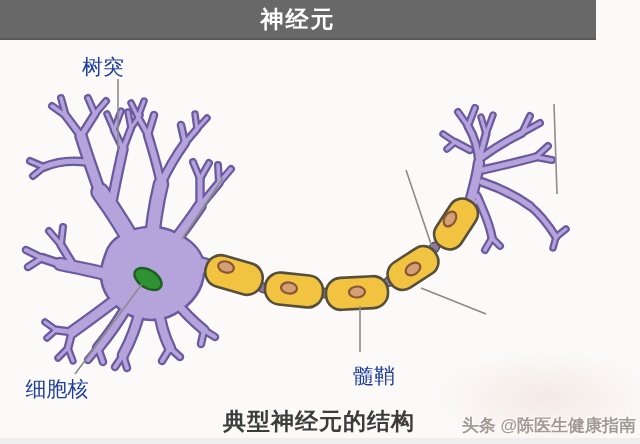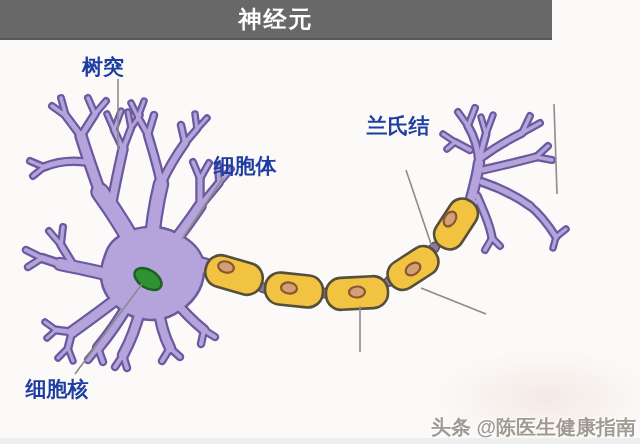--- a/index.html
+++ b/index.html
@@ -4,49 +4,49 @@
 <style>
   html,body { margin:0; padding:0; background:#ffffff; }
   .stage {
     position:relative; width:640px; height:444px; overflow:hidden;
     background:
       radial-gradient(160px 70px at 545px 398px, rgba(238,220,212,.55), rgba(238,220,212,0) 70%),
       var(--background,#fbfaf8);
     font-family:"Liberation Sans","DejaVu Sans",sans-serif;
   }
   .title-bar {
-    position:absolute; left:0; top:0; width:552px; height:40px;
+    position:absolute; left:0; top:0; width:596px; height:40px;
     background:var(--title-bar-bg,#686868);
     border-bottom:2px solid #585858; box-sizing:border-box;
     display:flex; align-items:center; justify-content:center;
   }
   .title-bar span {
     color:var(--title-text,#fff); font-size:23px; font-weight:bold; letter-spacing:2px;
   }
   svg.diagram { position:absolute; left:0; top:0; }
   .branch-ol use { stroke:var(--neuron-outline,#6a5aa0); fill:none; stroke-linecap:round; stroke-linejoin:round; }
   .branch-fl use { stroke:var(--neuron-fill,#b5a4db); fill:none; stroke-linecap:round; stroke-linejoin:round; }
   .soma-ol { fill:var(--neuron-outline,#6a5aa0); stroke:var(--neuron-outline,#6a5aa0); stroke-width:5; }
   .soma-fl { fill:var(--neuron-fill,#b5a4db); }
   .myelin { fill:var(--myelin-fill,#f2c341); stroke:var(--myelin-outline,#564f3c); stroke-width:2.6; }
   .junction { fill:var(--junction-fill,#8d7a9e); stroke:var(--junction-outline,#574862); stroke-width:1.5; }
   .schwann-n { fill:var(--schwann-nucleus-fill,#d2a074); stroke:var(--schwann-nucleus-outline,#8a5533); stroke-width:2.2; }
   .soma-nucleus { fill:var(--nucleus-fill,#2e9233); stroke:var(--nucleus-outline,#1c6121); stroke-width:2.5; }
   .ann { stroke:var(--annotation-line,#8c8c8c); stroke-width:1.6; }
   .lbl {
     position:absolute; transform:translate(-50%,-50%); white-space:nowrap;
-    color:var(--label-text,#1e3da0); font-weight:bold; font-size:21px;
+    color:var(--label-text,#1e3da0); font-weight:normal; font-size:21px;
   }
   .caption {
     position:absolute; left:319px; top:421px; transform:translate(-50%,-50%);
     color:var(--caption-text,#3c3c3c); font-weight:bold; font-size:23px;
     letter-spacing:1px; white-space:nowrap;
   }
   .watermark {
-    position:absolute; right:4px; top:414px; font-size:20px; font-weight:bold;
+    position:absolute; right:4px; top:414px; font-size:17px; font-weight:bold;
     color:var(--watermark-text,#a09a93); white-space:nowrap;
     text-shadow:1px 1px 1px rgba(255,255,255,.95), -1px -1px 1px rgba(255,255,255,.85);
   }
   .bottom-strip { position:absolute; left:0; bottom:0; width:640px; height:6px; background:#eeeeee; }
 </style>
 </head>
 <body>
 
 <div class="stage">
 
@@ -139,19 +139,19 @@
       <line class="ann" x1="223" y1="178" x2="182" y2="239"></line>
       <line class="ann" x1="554" y1="104" x2="557" y2="194"></line>
       <line class="ann" x1="406" y1="170" x2="432" y2="247"></line>
       <line class="ann" x1="360" y1="306" x2="360" y2="352"></line>
       <line class="ann" x1="421" y1="288" x2="486" y2="314"></line>
       <line class="ann" x1="142" y1="284" x2="75" y2="374"></line>
     </g>
   </svg>
 
   <div class="lbl" style="left:103px; top:67px">树突</div>
-  <div class="lbl" style="left:245px; top:166px">细胞体</div>
-  <div class="lbl" style="left:398px; top:126px">兰氏结</div>
   <div class="lbl" style="left:57px;  top:389px">细胞核</div>
+  <div class="lbl" style="left:374px; top:376px">髓鞘</div>
 
+  <div class="caption">典型神经元的结构</div>
   <div class="watermark">头条 @陈医生健康指南</div>
   <div class="bottom-strip"></div>
 </div>
 
 </body></html>

